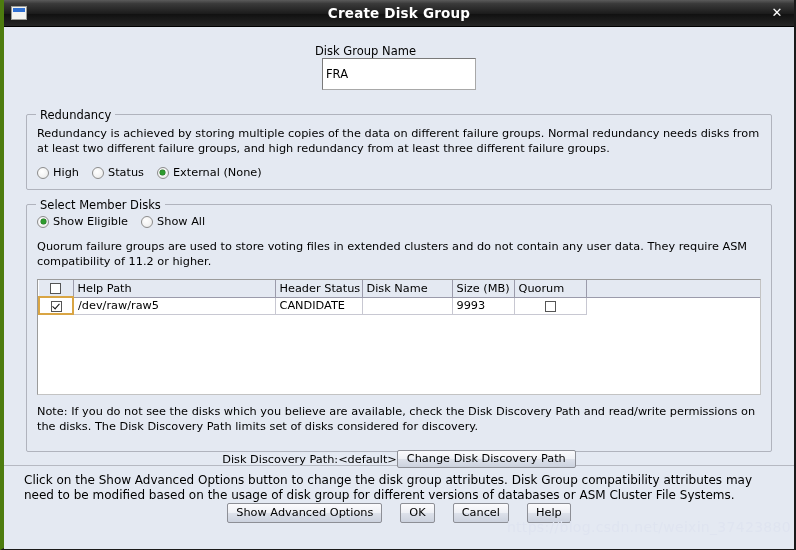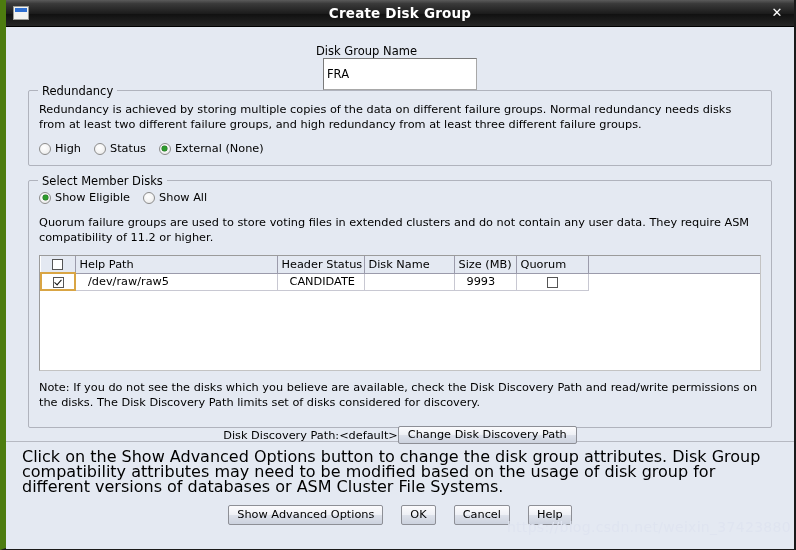--- a/index.html
+++ b/index.html
@@ -16,21 +16,21 @@
     color: #000000;
   }
 
   
   .window {
     position: relative;
     width: 796px;
     height: 550px;
     background: #e4e9f2;
     box-sizing: border-box;
-    border-left: 6px solid #4d7c0f;
+    border-left: 4px solid #4d7c0f;
     border-right: 2px solid #1a1a1a;
     border-bottom: 2px solid #1a1a1a;
   }
 
   
   .titlebar {
     position: relative;
     height: 26px;
     background: linear-gradient(to bottom, #5b5b5b 0%, #3a3a3a 14%, #1c1c1c 52%, #101010 53%, #262626 100%);
     border-bottom: 1px solid #000;
@@ -127,21 +127,21 @@
   .groupbox > .gb-title {
     position: absolute;
     top: -7px;
     left: 9px;
     background: #e4e9f2;
     padding: 0 4px;
     font-size: 11.5px;
     color: #000;
     white-space: nowrap;
   }
-  .gb-redundancy { margin-top: 0; height: 76px; }
+  .gb-redundancy { margin-top: 24px; height: 76px; }
   .gb-members { margin-top: 14px; height: 248px; padding: 8px 10px 0 10px;}
 
   .para {
     font-size: 11.3px;
     line-height: 15px;
     color: #000;
     margin: 1px 0 0 0;
   }
 
   
@@ -209,21 +209,21 @@
   }
   table.disks th.filler {
     border-right: 0;
   }
   table.disks th.cb-col, table.disks td.cb-col {
     text-align: center;
     padding: 0;
   }
   table.disks td {
     height: 17px;
-    padding: 0 0 0 12px;
+    padding: 0 0 0 4px;
     border-right: 1px solid #c8c8d2;
     border-bottom: 1px solid #c8c8d2;
     box-sizing: border-box;
     background: #ffffff;
     white-space: nowrap;
     overflow: hidden;
   }
   table.disks td.filler { border-right: 0; border-bottom: 0; background: #fff;}
   td.cb-col.focused {
     border: 2px solid #d9a544;
@@ -281,27 +281,25 @@
   }
   .btn-discovery { padding: 1px 9px; }
 
   
   .footer-sep {
     margin-top: 13px;
     height: 1px;
     background: #b6b9c2;
   }
   .footer-text {
-    padding: 7px 14px 0 8px;
-    font-size: 16px;
+    padding: 7px 14px 0 20px;
+    font-size: 12px;
     line-height: 15px;
-    margin-left: 8px;
   }
   .footer-buttons {
-    margin-top: 11px;
     display: flex;
     justify-content: center;
     gap: 18px;
   }
   .watermark {
     position: absolute;
     right: 3px;
     bottom: 14px;
     font-size: 14px;
     color: #dfe4f0;

